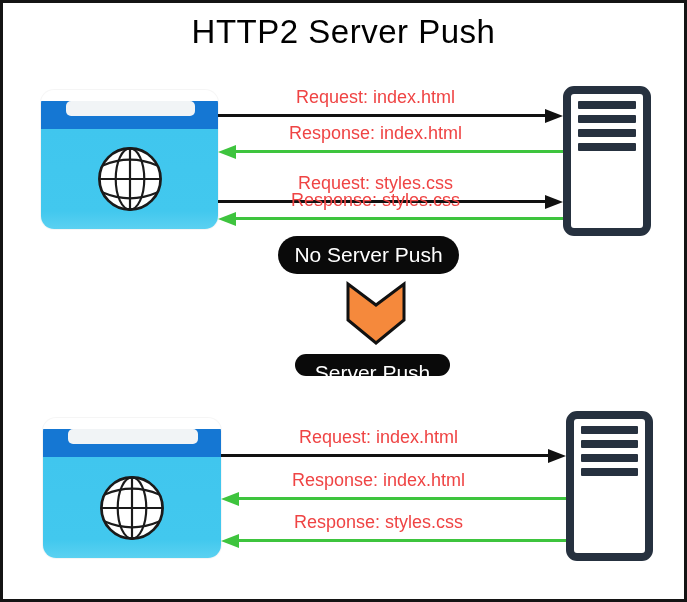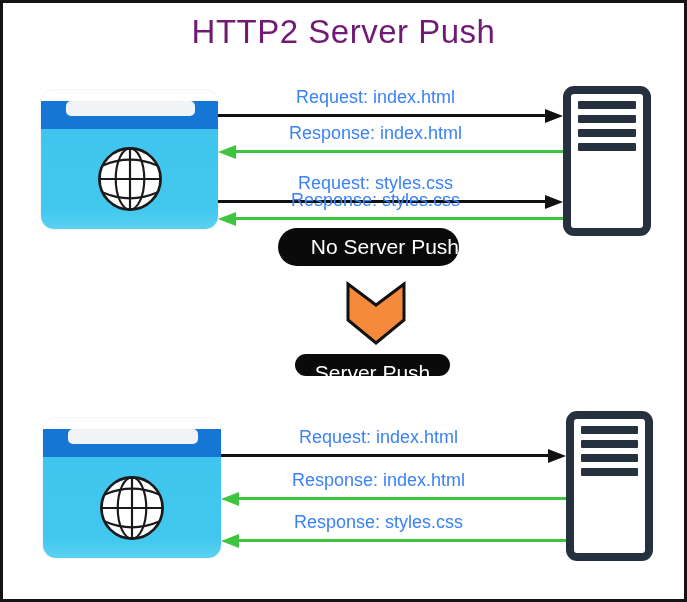--- a/index.html
+++ b/index.html
@@ -16,21 +16,21 @@
   }
 
   .title {
     position: absolute;
     top: 10px;
     left: 0;
     width: 100%;
     text-align: center;
     font-size: 33px;
     font-weight: 400;
-    color: #701a75;
+    color: #000000;
     letter-spacing: 0.5px;
   }
 
   
   .browser {
     position: absolute;
     border-radius: 13px;
     overflow: hidden;
     box-shadow: 0 0 0 1px rgba(0,0,0,0.04);
   }
@@ -73,21 +73,21 @@
 
   
   .msg {
     position: absolute;
     width: 345px;
   }
   .msg .lbl {
     height: 21px;
     line-height: 21px;
     font-size: 18px;
-    color: #3b82f6;
+    color: #ef4444;
     text-align: center;
     transform: translateX(-15px);
     white-space: nowrap;
   }
   .msg .line { position: relative; height: 16px; }
   .msg .bar  { position: absolute; top: 6px; height: 3px; }
   .msg .head { position: absolute; top: 0.5px; width: 0; height: 0;
                border-top: 7px solid transparent;
                border-bottom: 7px solid transparent; }
   .msg.req  .bar  { left: 0; right: 13px; background: #111; }
@@ -98,21 +98,21 @@
   
   .pill {
     position: absolute;
     background: #0a0a0a;
     color: #ffffff;
     border-radius: 20px;
     font-size: 21px;
     text-align: center;
     white-space: nowrap;
   }
-  .pill-no-push { left: 275px; top: 225px; width: 181px; height: 38px; line-height: 37px; text-align: right; }
+  .pill-no-push { left: 275px; top: 233px; width: 181px; height: 38px; line-height: 37px; }
   .pill-push    { left: 292px; top: 351px; width: 155px; height: 22px; line-height: 38px; }
 
   .chevron { position: absolute; left: 341px; top: 277px; }
 </style>
 </head>
 <body>
 
 <div class="canvas">
 
   <div class="title">HTTP2 Server Push</div>

